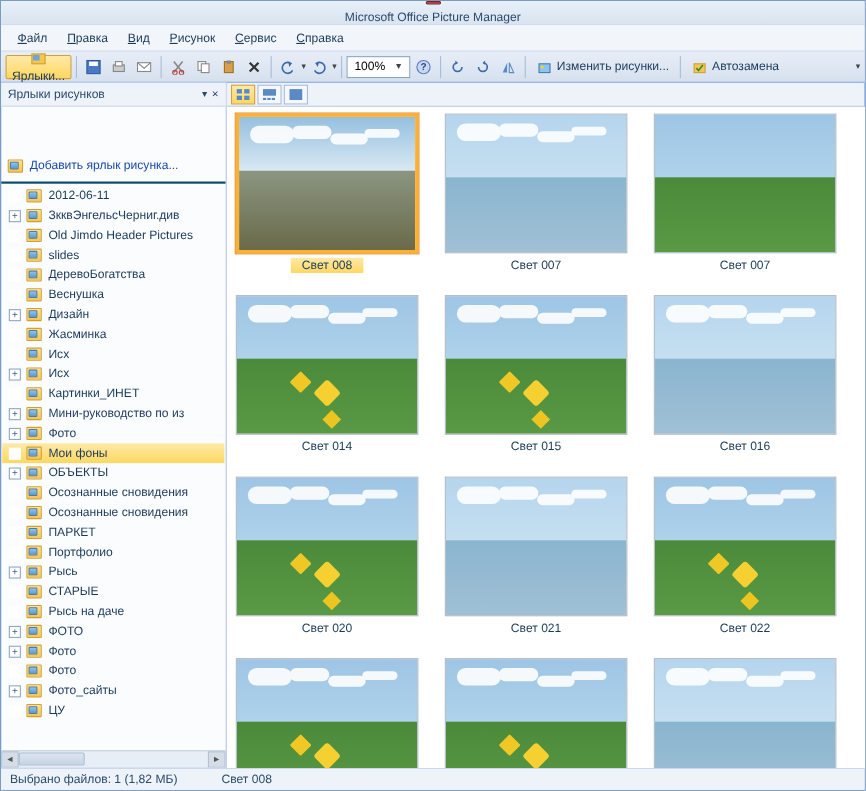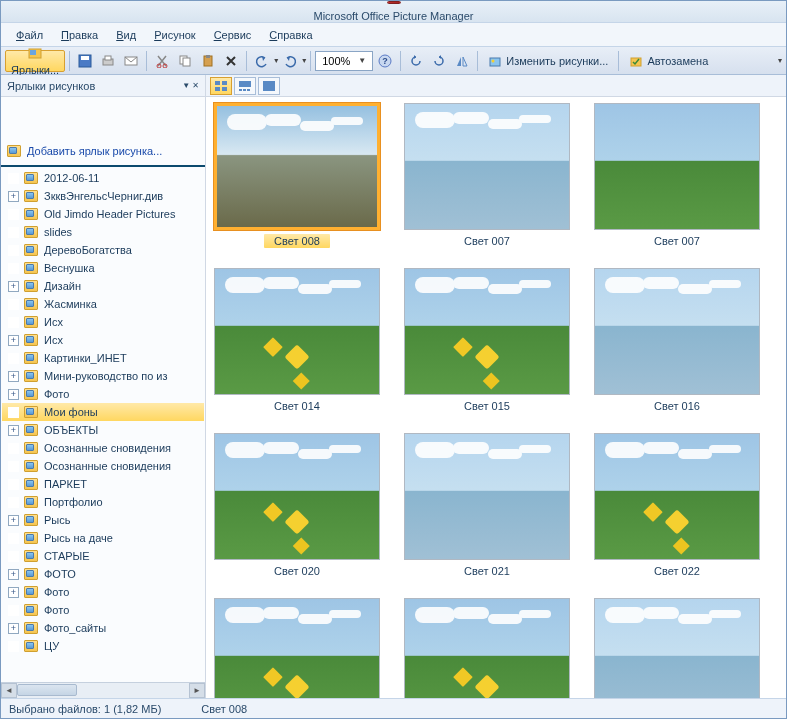--- a/index.html
+++ b/index.html
@@ -513,26 +513,26 @@
           <span style="margin-left: 4px;">Портфолио</span>
         </div>
         <div class="tree-row">
           <span class="exp">+</span>
           <span class="ficon" style="margin-left: 3px;"></span>
           <span style="margin-left: 4px;">Рысь</span>
         </div>
         <div class="tree-row">
           <span class="exp empty"></span>
           <span class="ficon" style="margin-left: 3px;"></span>
+          <span style="margin-left: 4px;">СТАРЫЕ</span>
+        </div>
+        <div class="tree-row">
+          <span class="exp empty"></span>
+          <span class="ficon" style="margin-left: 3px;"></span>
           <span style="margin-left: 4px;">Рысь на даче</span>
-        </div>
-        <div class="tree-row">
-          <span class="exp empty"></span>
-          <span class="ficon" style="margin-left: 3px;"></span>
-          <span style="margin-left: 4px;">СТАРЫЕ</span>
         </div>
         <div class="tree-row">
           <span class="exp">+</span>
           <span class="ficon" style="margin-left: 3px;"></span>
           <span style="margin-left: 4px;">ФОТО</span>
         </div>
         <div class="tree-row">
           <span class="exp">+</span>
           <span class="ficon" style="margin-left: 3px;"></span>
           <span style="margin-left: 4px;">Фото</span>

